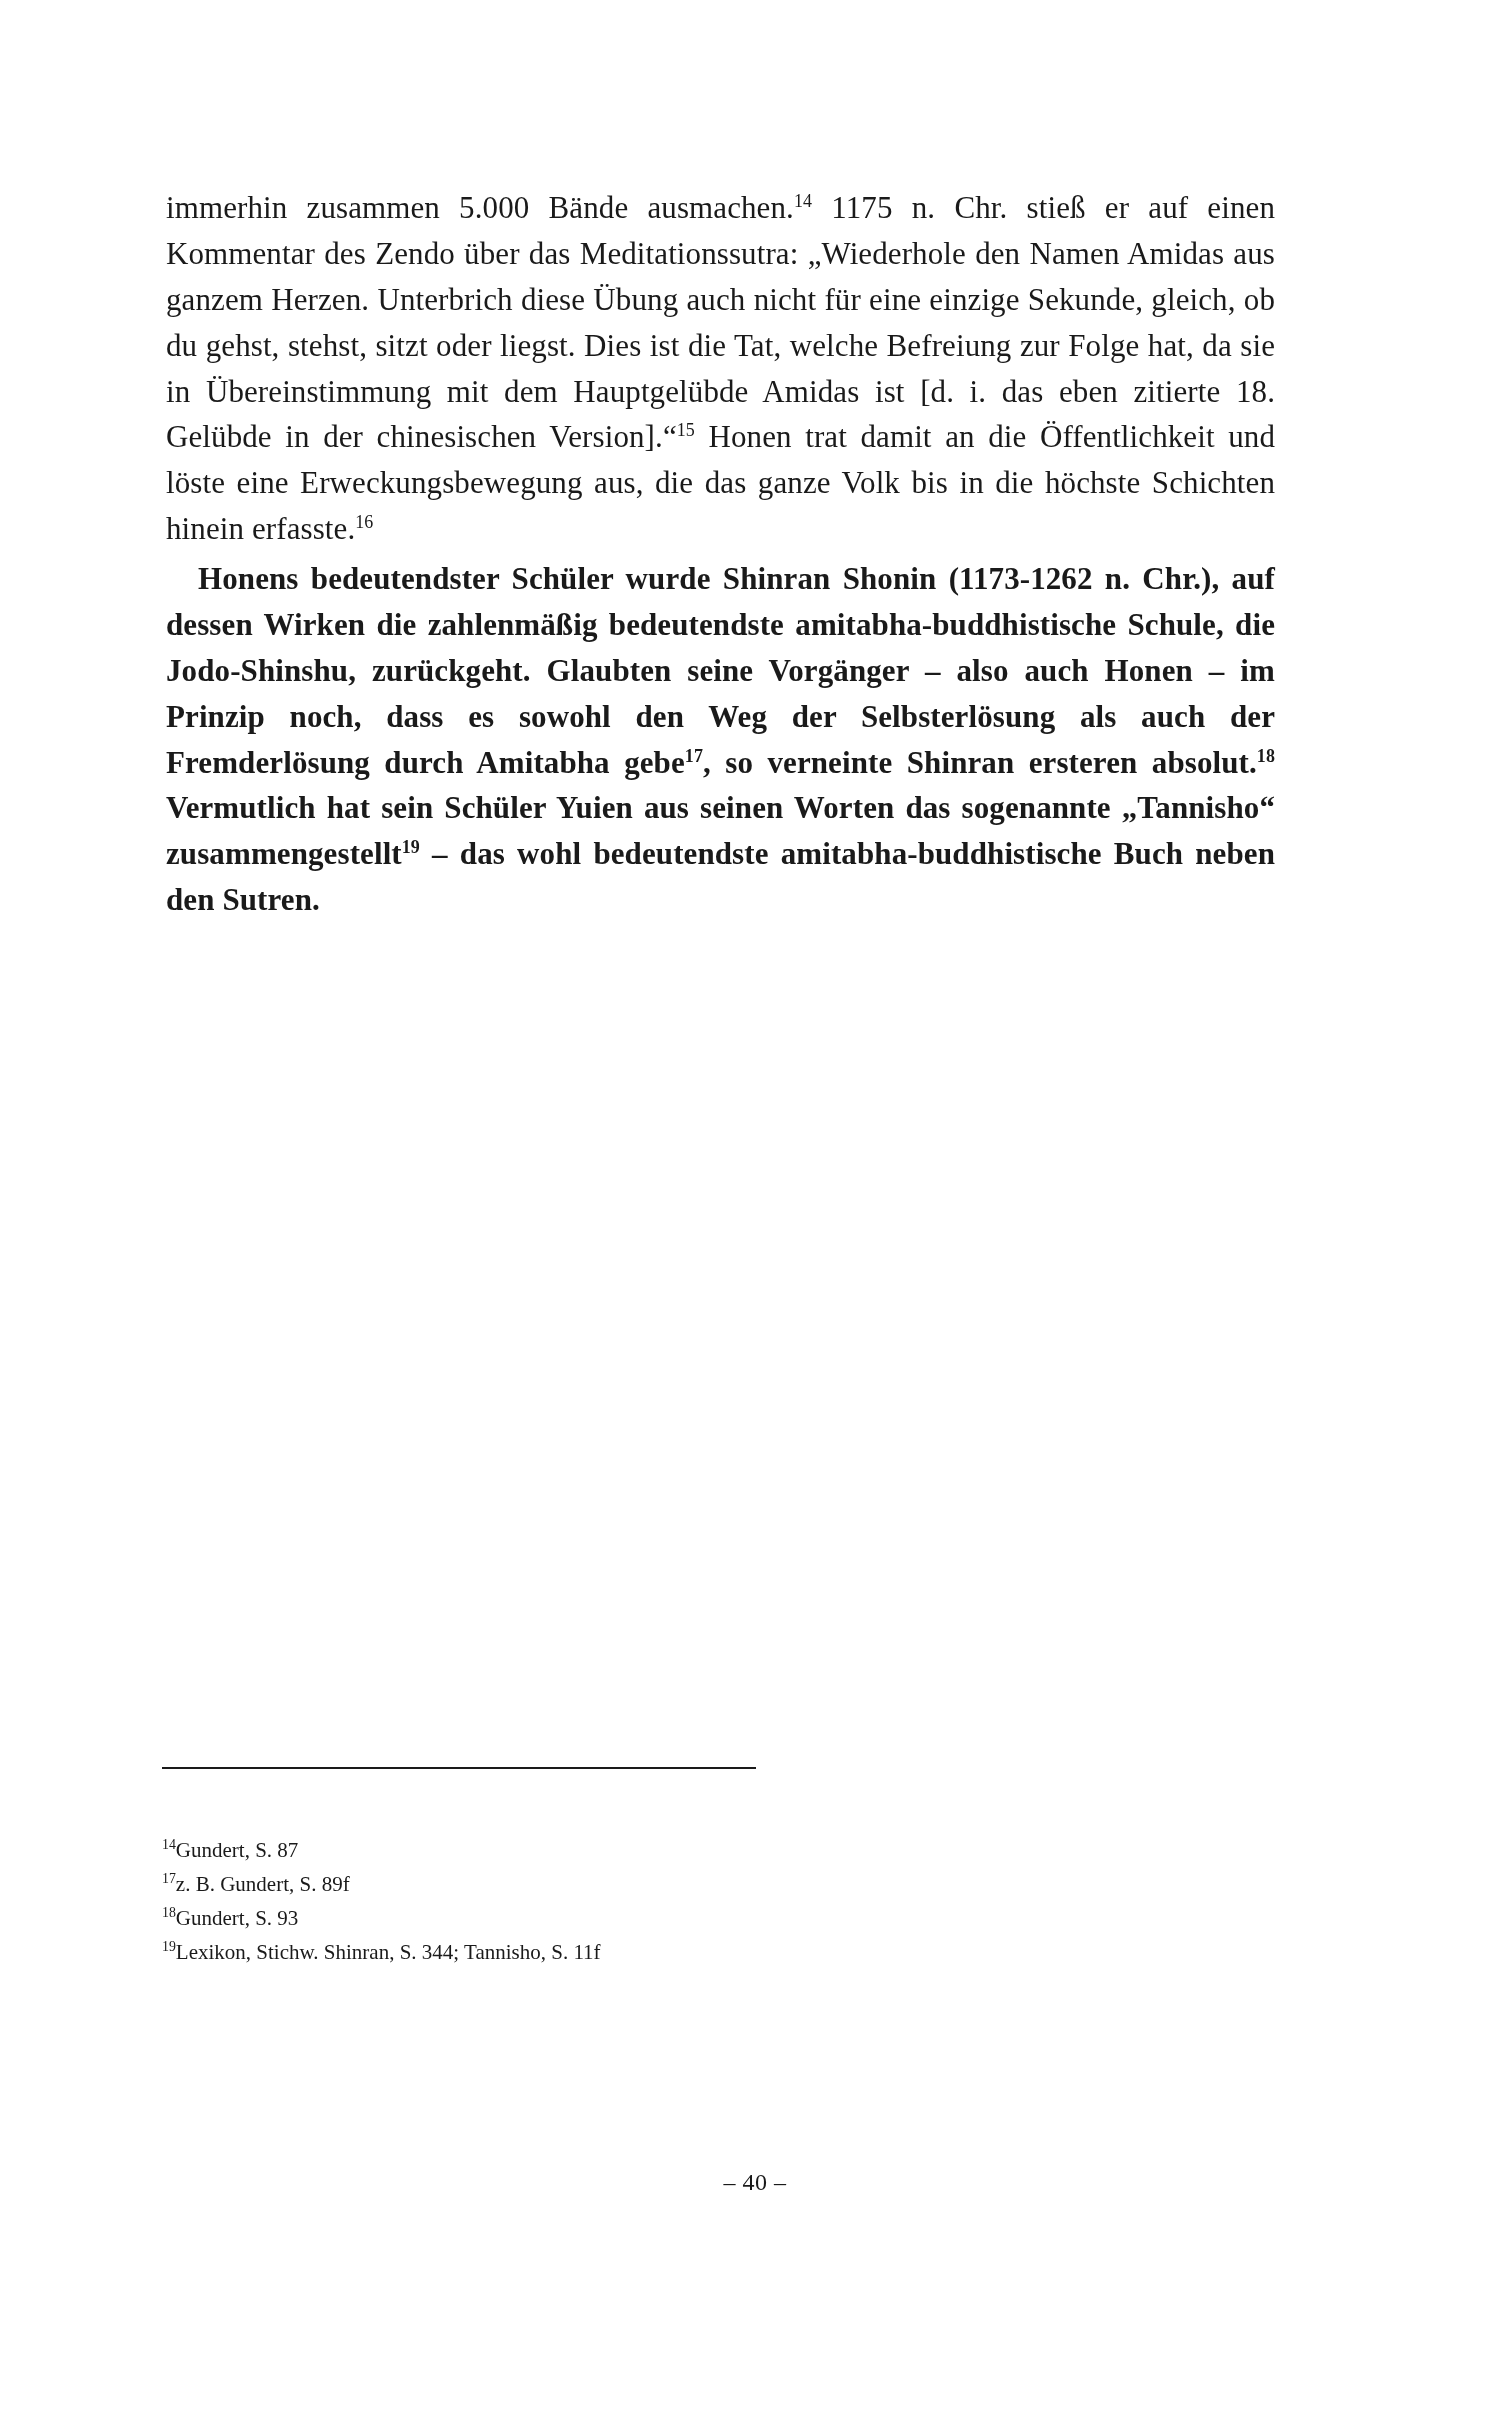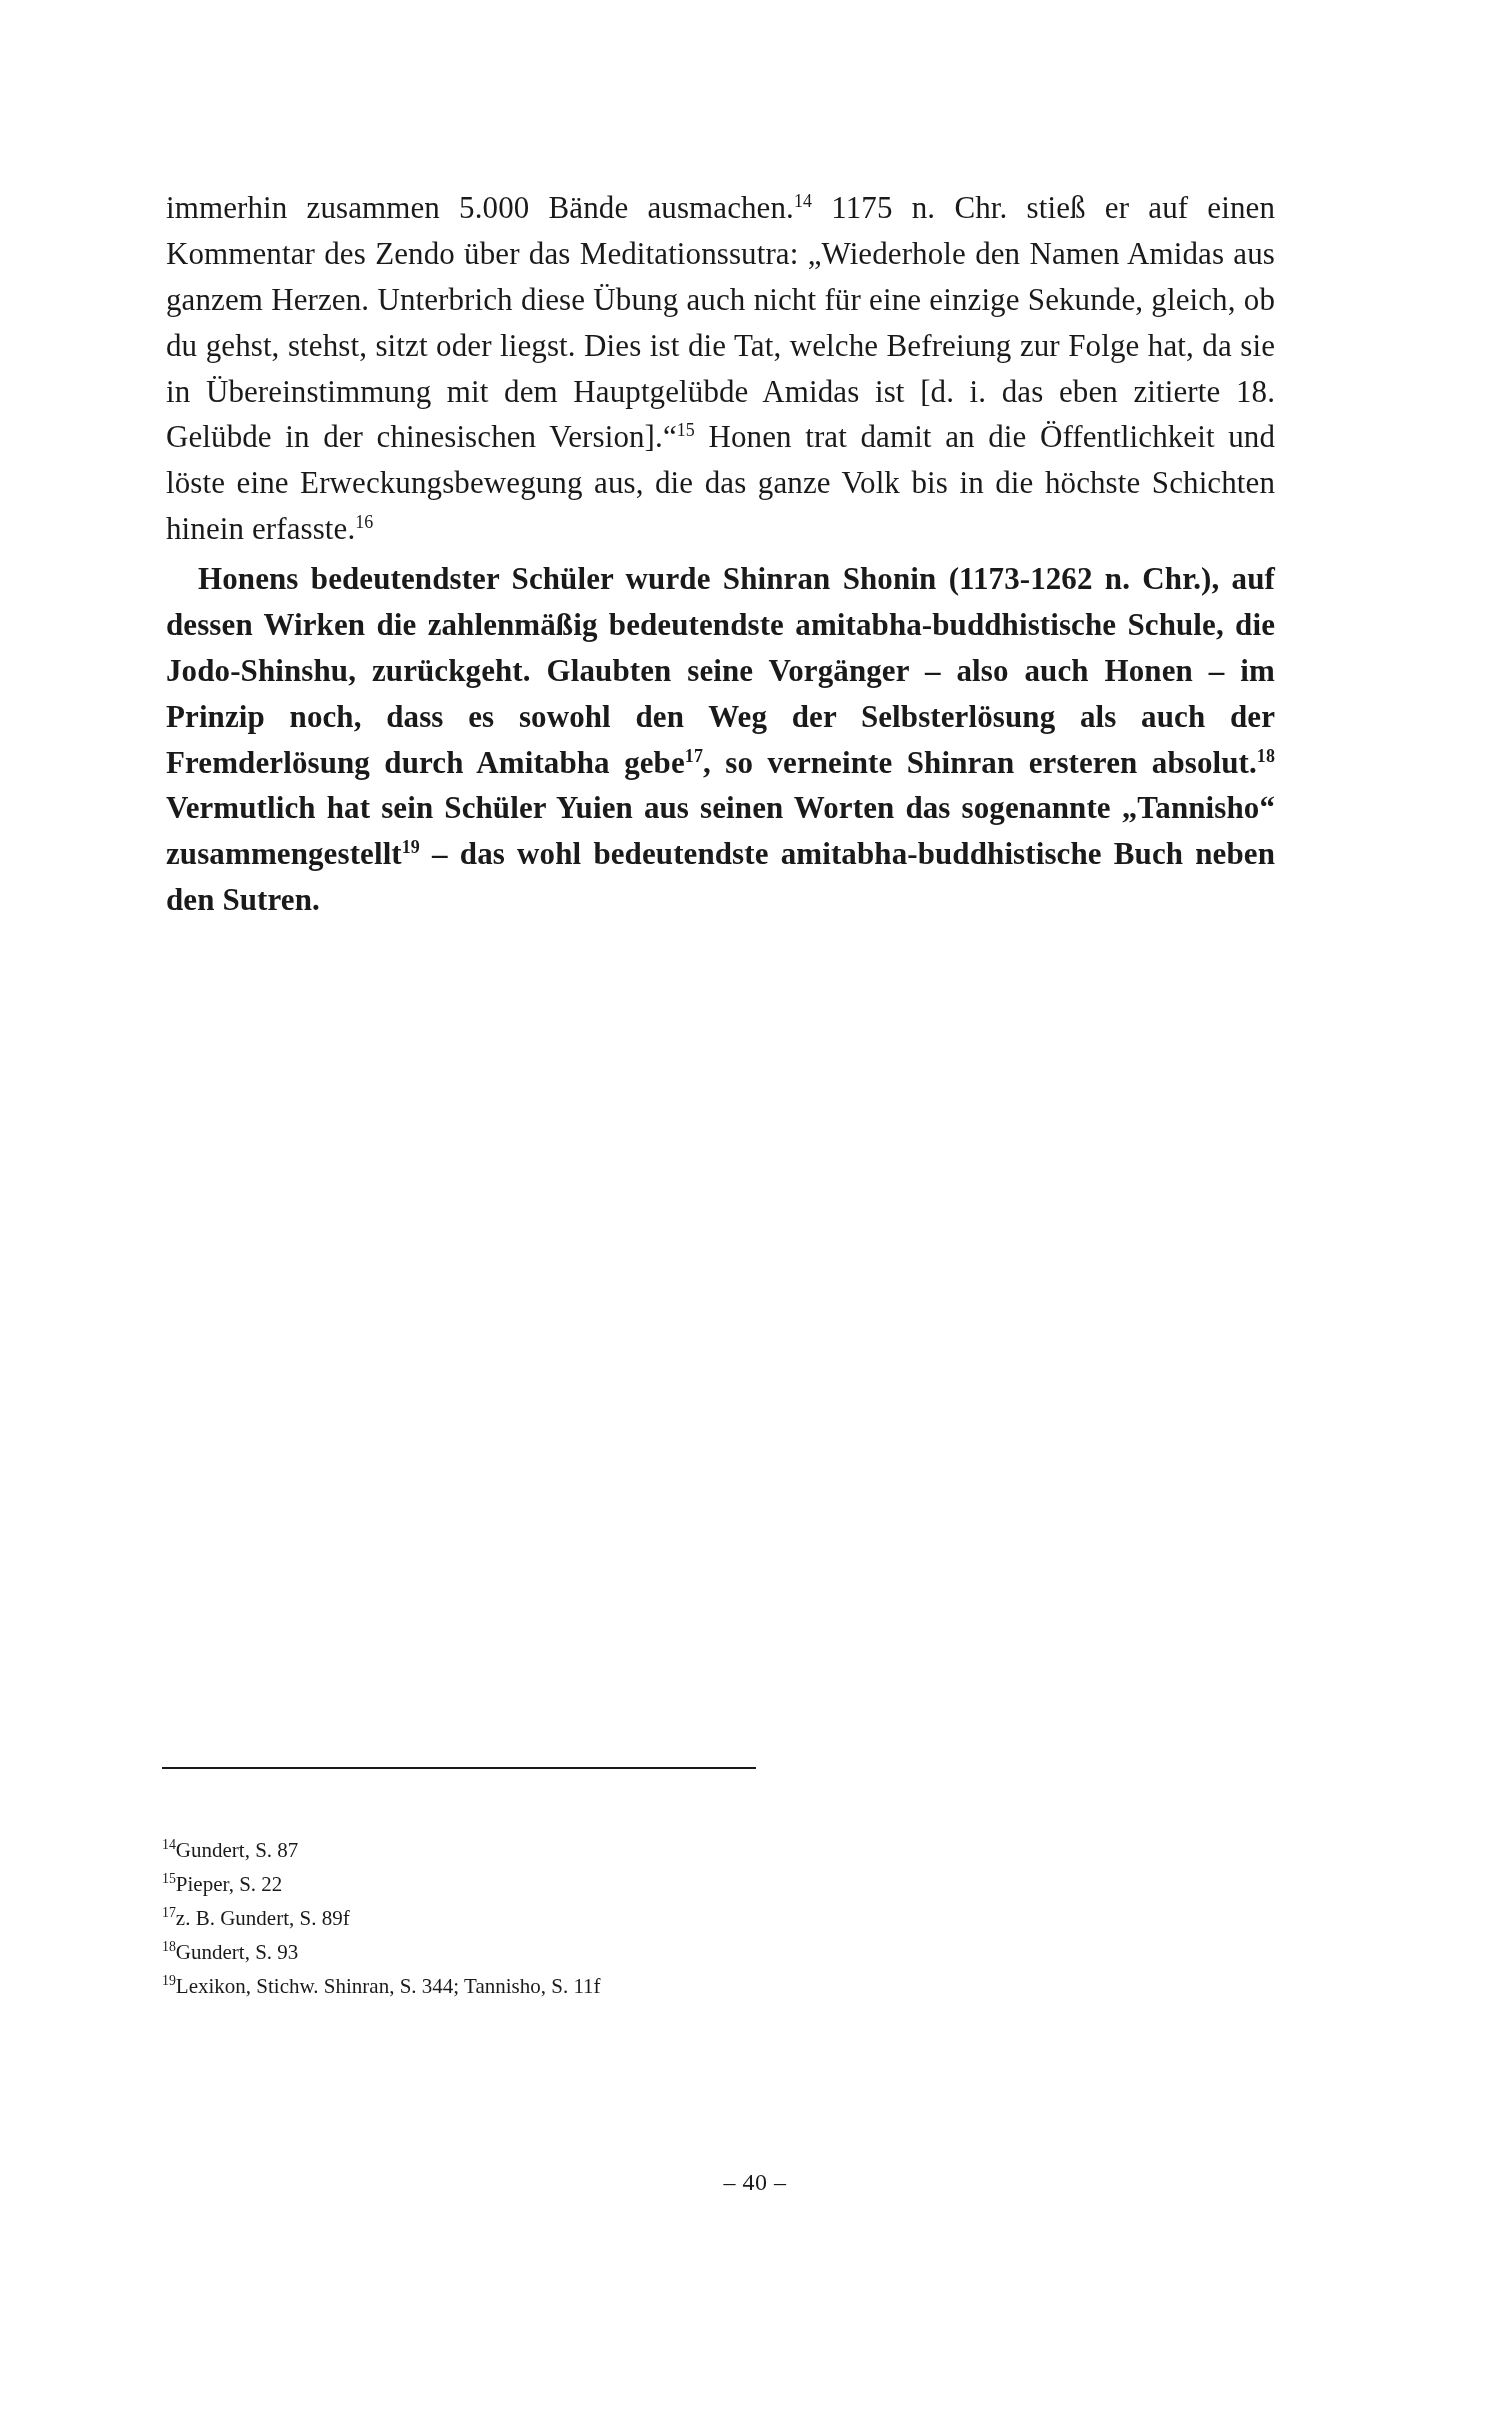--- a/index.html
+++ b/index.html
@@ -90,21 +90,20 @@
 
   <div class="content">
     <p class="body-par" id="par-slot-0">immerhin zusammen 5.000 Bände ausmachen.<sup>14</sup> 1175 n. Chr. stieß er auf einen Kommentar des Zendo über das Meditationssutra: „Wiederhole den Namen Amidas aus ganzem Herzen. Unterbrich diese Übung auch nicht für eine einzige Sekunde, gleich, ob du gehst, stehst, sitzt oder liegst. Dies ist die Tat, welche Befreiung zur Folge hat, da sie in Übereinstimmung mit dem Hauptgelübde Amidas ist [d. i. das eben zitierte 18. Gelübde in der chinesischen Version].“<sup>15</sup> Honen trat damit an die Öffentlichkeit und löste eine Erweckungsbewegung aus, die das ganze Volk bis in die höchste Schichten hinein erfasste.<sup>16</sup></p>
     <p class="body-par indented" id="par-slot-1">Honens bedeutendster Schüler wurde Shinran Shonin (1173-1262 n. Chr.), auf dessen Wirken die zahlenmäßig bedeutendste amitabha-buddhistische Schule, die Jodo-Shinshu, zurückgeht. Glaubten seine Vorgänger  – also auch Honen – im Prinzip noch, dass es sowohl den Weg der Selbsterlösung als auch der Fremderlösung durch Amitabha gebe<sup>17</sup>, so verneinte Shinran ersteren absolut.<sup>18</sup> Vermutlich hat sein Schüler Yuien aus seinen Worten das sogenannte „Tannisho“ zusammengestellt<sup>19</sup> – das wohl bedeutendste amitabha-buddhistische Buch neben den Sutren.</p>
   </div>
 
   <div class="footnote-rule"></div>
 
   <div class="footnotes" id="footnote-slot">
       <p class="footnote"><sup>14</sup>Gundert, S. 87</p>
-      <p class="footnote"><sup>15</sup>Pieper, S. 22</p>
       <p class="footnote"><sup>17</sup>z. B. Gundert, S. 89f</p>
       <p class="footnote"><sup>18</sup>Gundert, S. 93</p>
       <p class="footnote"><sup>19</sup>Lexikon, Stichw. Shinran, S. 344; Tannisho, S. 11f</p>
     </div>
 
   <div class="page-number">– 40 –</div>
 
 </div>
 
 

